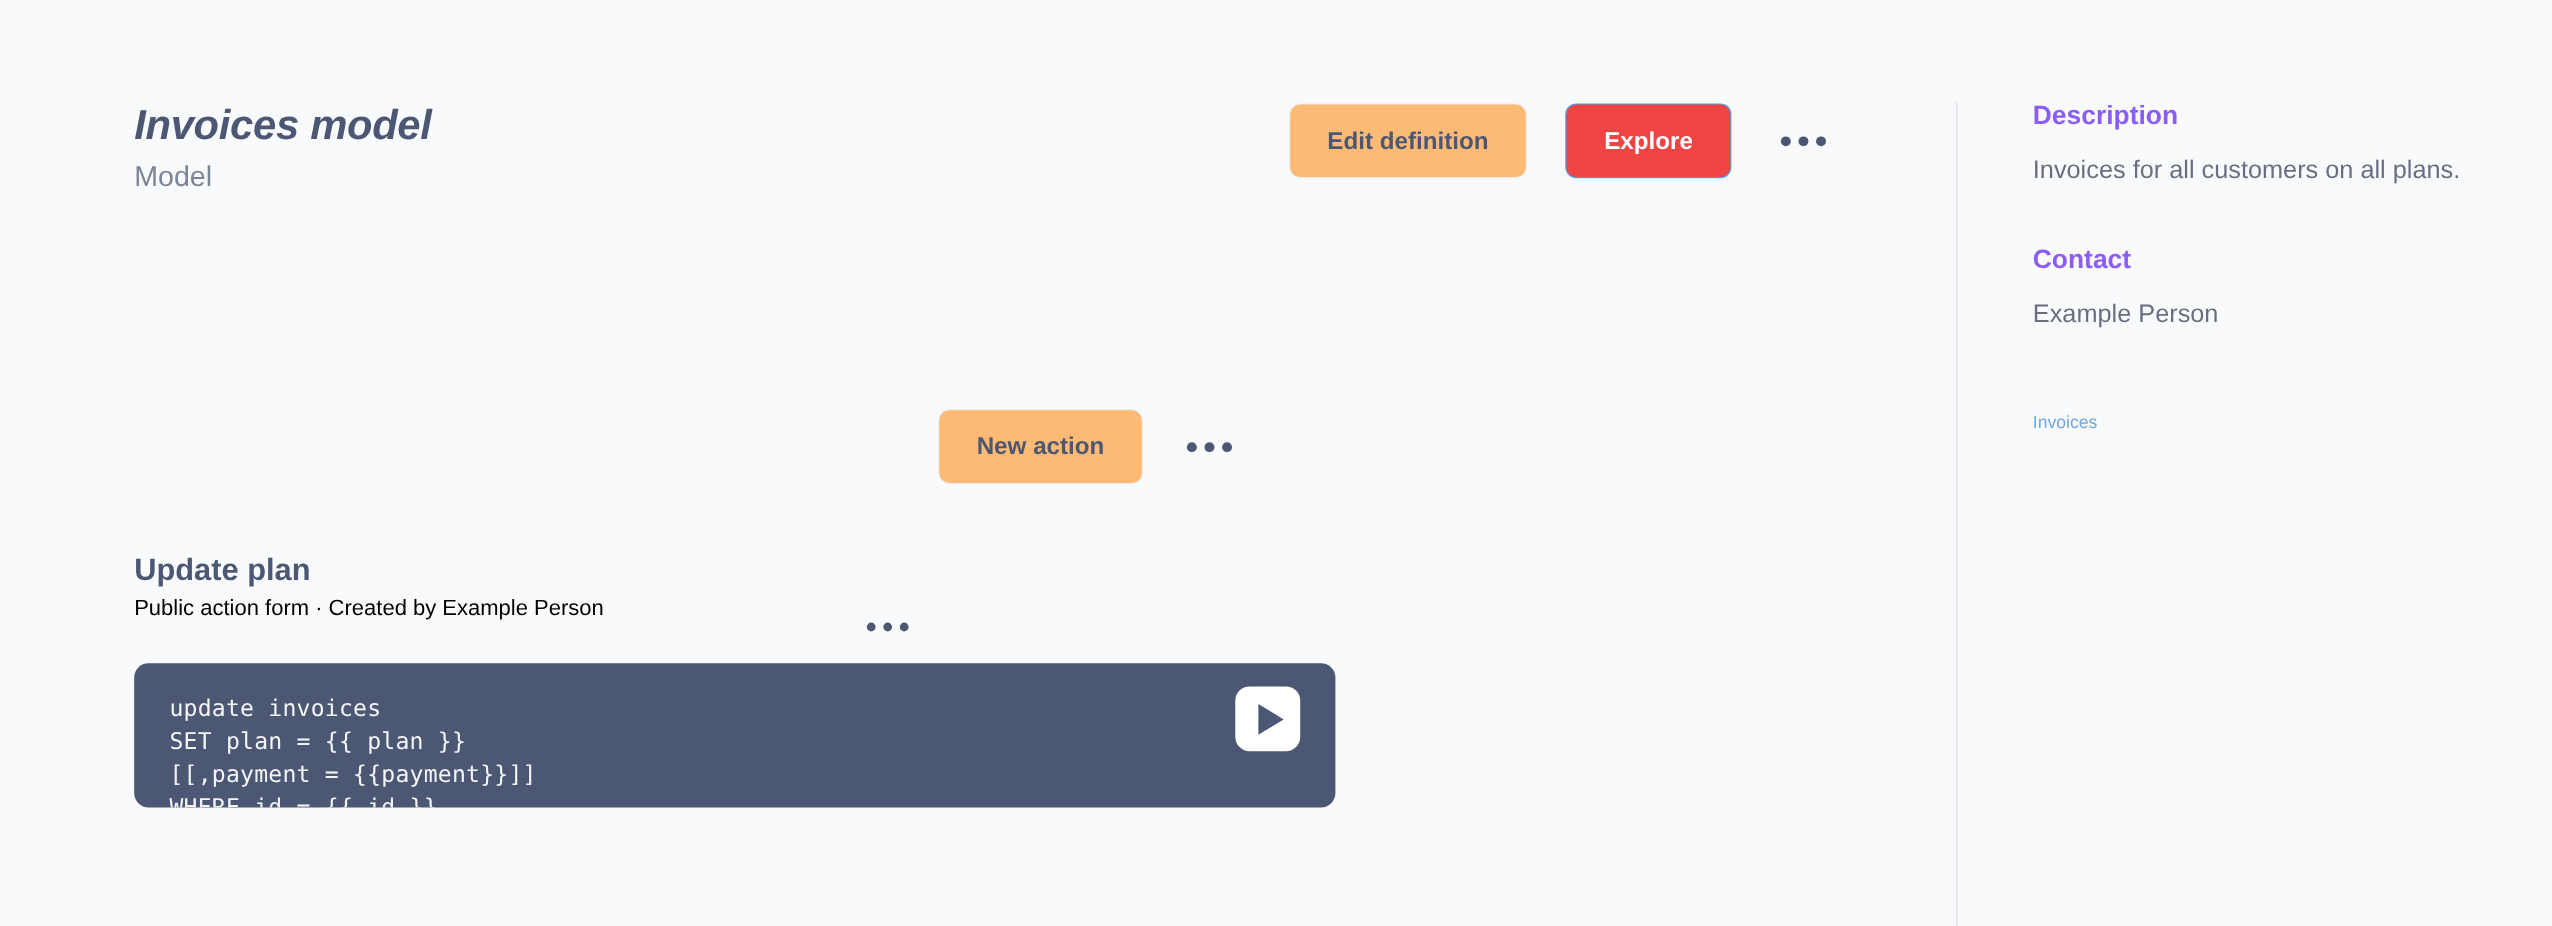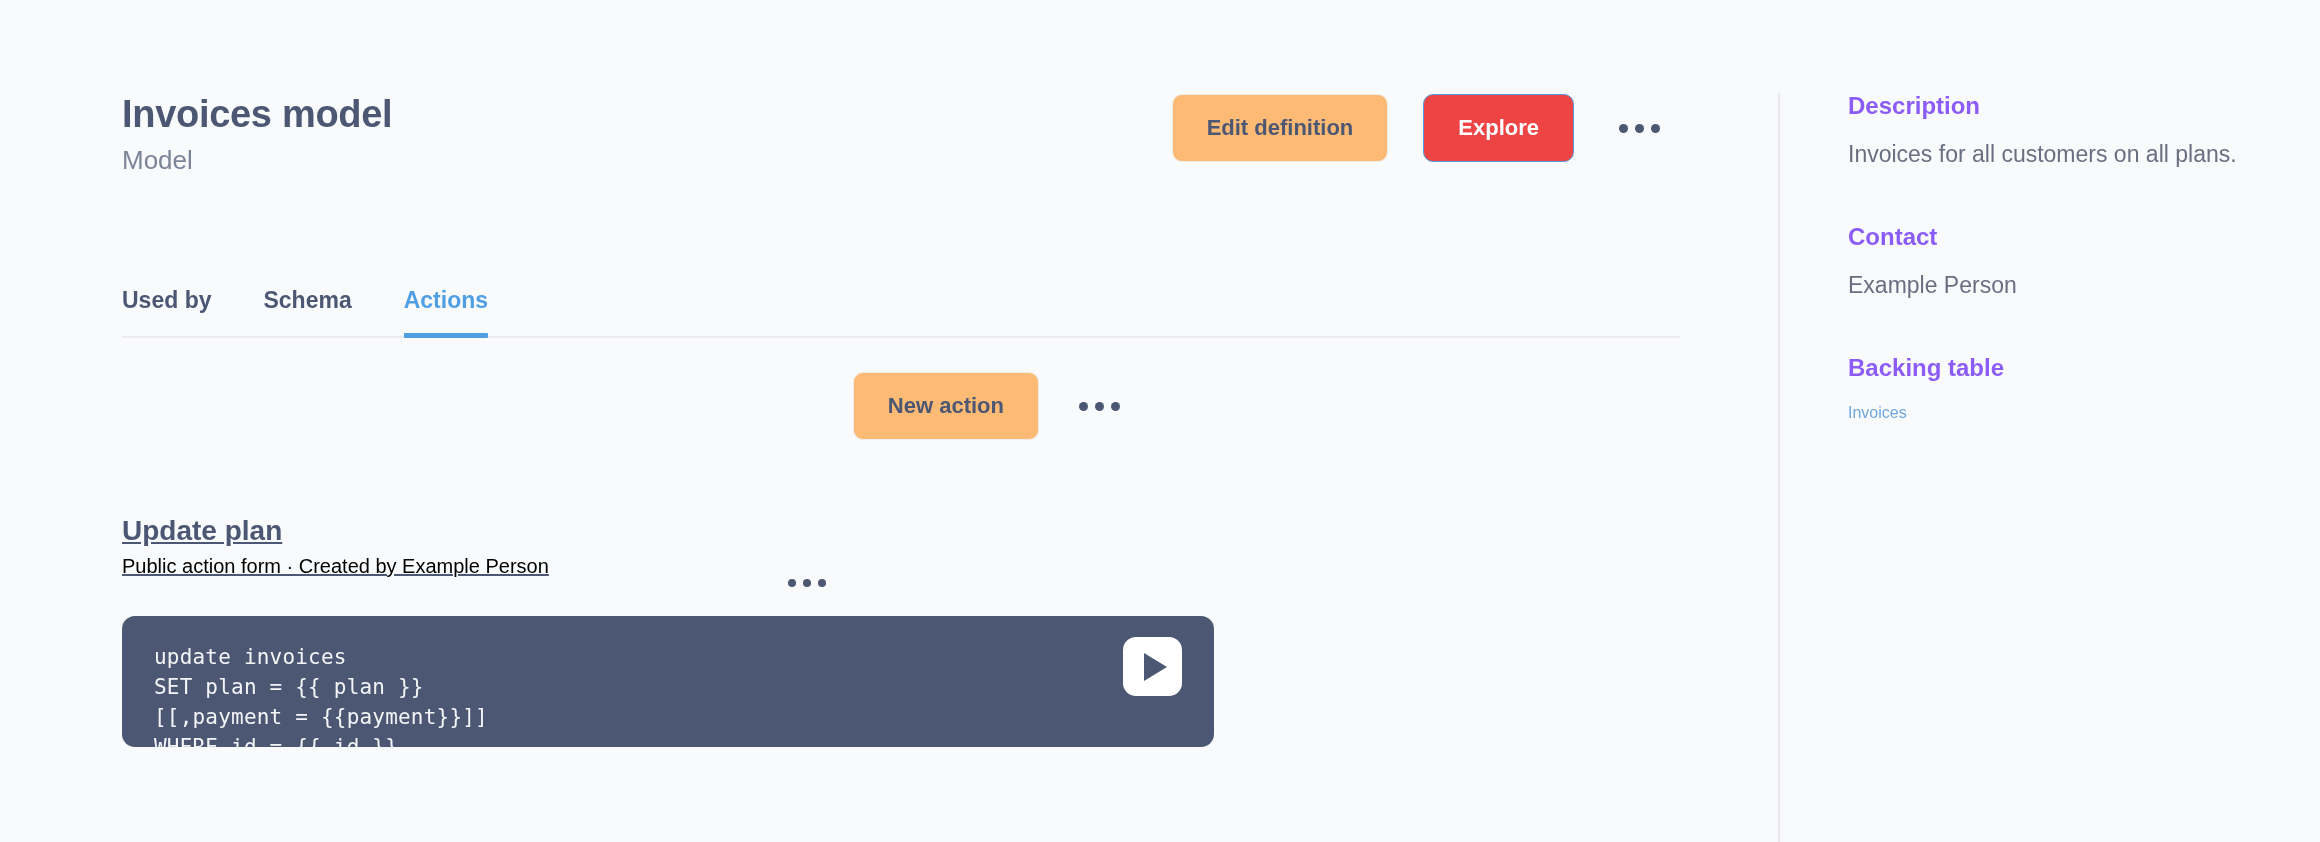--- a/index.html
+++ b/index.html
@@ -45,20 +45,21 @@
   }
 
   .title-block { padding-top: 4px; }
 
   .page-title {
     font-size: 38px;
     font-weight: bold;
     color: #4C5773;
     letter-spacing: -0.3px;
     line-height: 44px;
+    font-style: italic;
   }
 
   .page-subtitle {
     margin-top: 11px;
     font-size: 26px;
     color: #7C8498;
     line-height: 26px;
   }
 
   .header-actions {
@@ -164,23 +165,22 @@
     display: flex;
     align-items: center;
   }
   .actions-toolbar .btn-outline { height: 68px; }
   .actions-toolbar .ellipsis-btn { margin-left: 22px; }
 
   
   .action-card {
     position: absolute;
     left: 122px;
-    top: 515px;
+    top: 502px;
     width: 1092px;
-    text-decoration: underline;
   }
 
   .action-head {
     position: relative;
     height: 78px;
   }
 
   .action-title {
     font-size: 28px;
     font-weight: bold;
@@ -314,25 +314,20 @@
         <button class="btn btn-outline">Edit definition</button>
         <button class="btn btn-primary">Explore</button>
         <button class="ellipsis-btn header-ellipsis">
           <span class="dot"></span>
           <span class="dot"></span>
           <span class="dot"></span>
         </button>
       </div>
     </div>
 
-    <div class="tabs">
-      <div class="tab">Used by</div>
-      <div class="tab">Schema</div>
-      <div class="tab active">Actions</div>
-    </div>
 
     <div class="actions-toolbar">
       <button class="btn btn-outline">New action</button>
       <button class="ellipsis-btn">
         <span class="dot"></span>
         <span class="dot"></span>
         <span class="dot"></span>
       </button>
     </div>
 
@@ -368,19 +363,18 @@
         <div class="side-heading">Description</div>
         <div class="side-text">Invoices for all customers on all plans.</div>
       </div>
 
       <div class="side-group gap">
         <div class="side-heading">Contact</div>
         <div class="side-text">Example Person</div>
       </div>
 
       <div class="side-group gap">
-        <div class="side-heading">Backing table</div>
         <a class="side-link">Invoices</a>
       </div>
     </div>
   </div>
 
 </div>
 
 </body></html>

